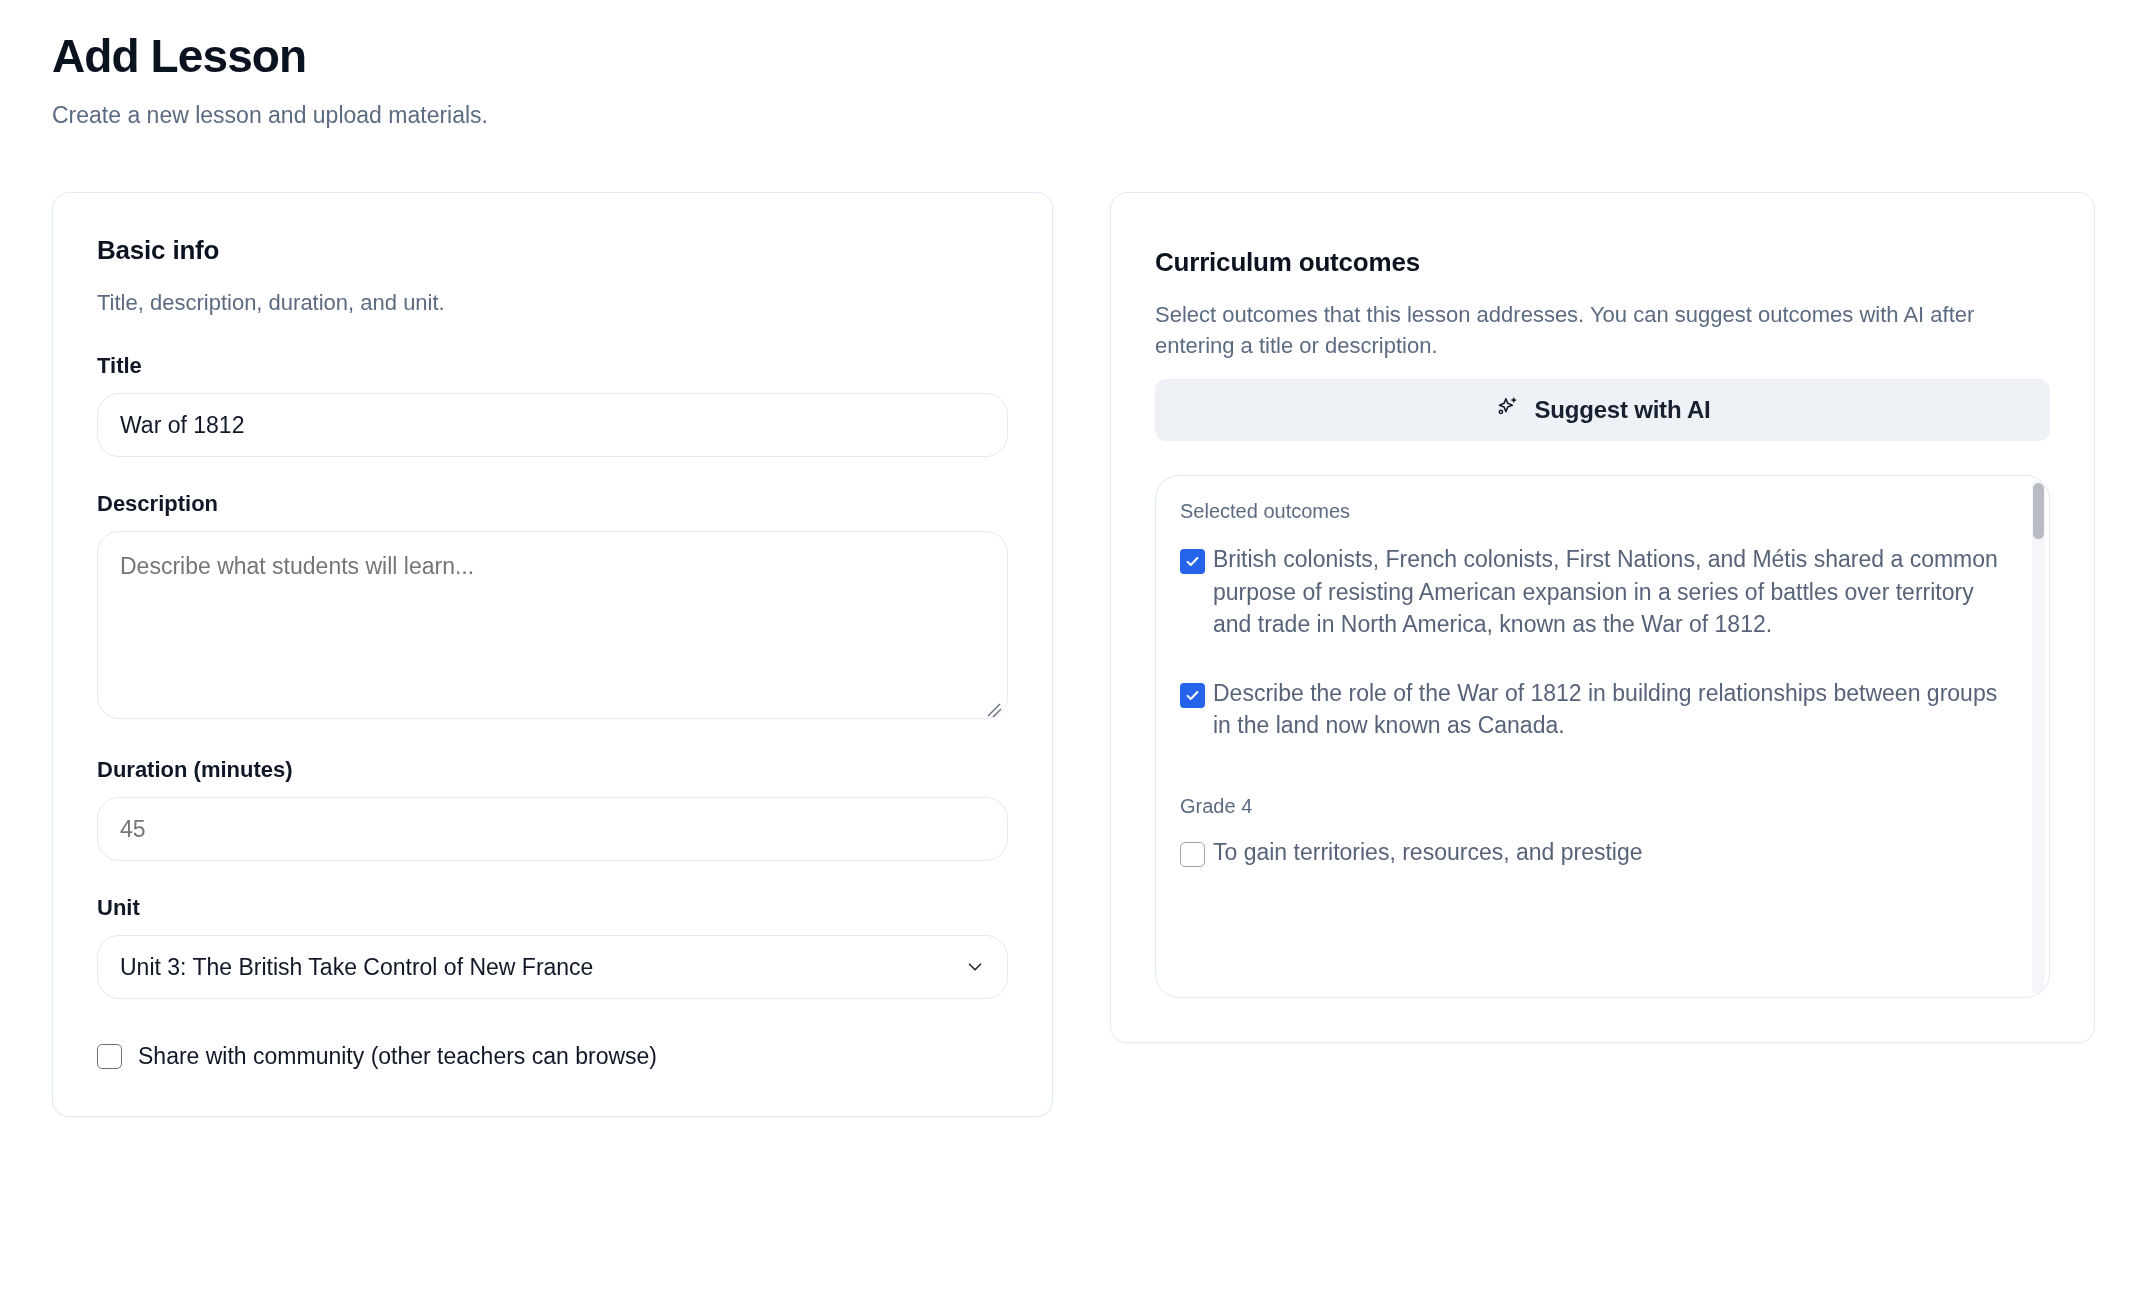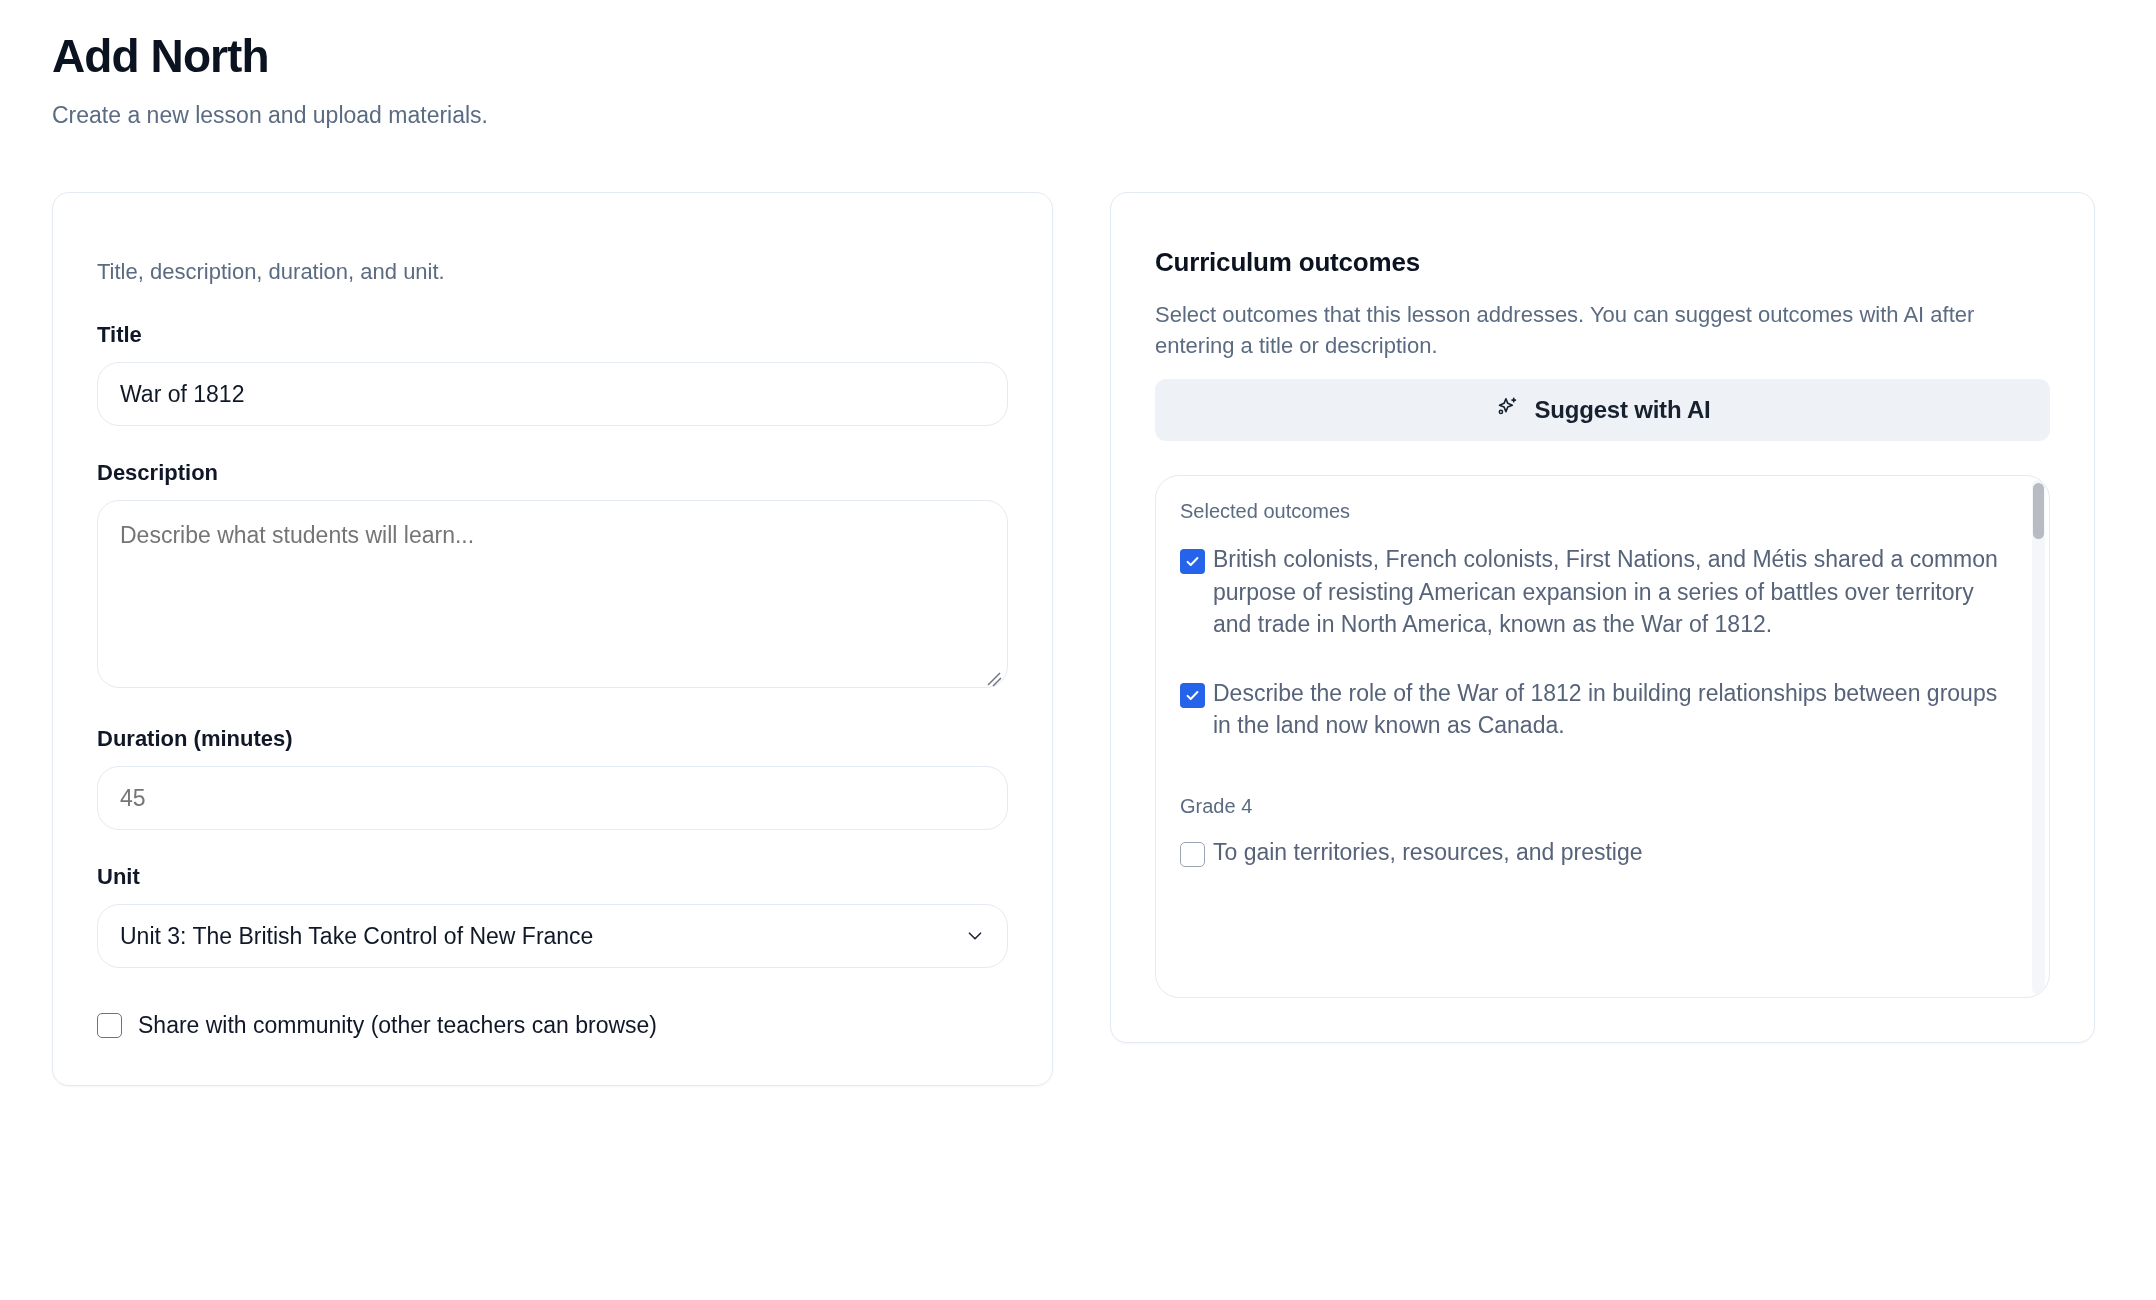--- a/index.html
+++ b/index.html
@@ -205,26 +205,27 @@
     background: #b8bcc2;
     border-radius: 7px;
     cursor: grab;
   }
 </style>
 </head>
 <body>
 
 <div class="page">
 
-  <h1 class="page-title">Add North</h1>
+  <h1 class="page-title">Add Lesson</h1>
   <div class="page-subtitle">Create a new lesson and upload materials.</div>
 
   <div class="cards">
 
     <div class="card card-left">
+      <h2 class="card-title">Basic info</h2>
       <div class="card-desc">Title, description, duration, and unit.</div>
 
       <div class="field">
         <label class="field-label">Title</label>
         <input class="input" type="text" value="War of 1812" style="">
       </div>
 
       <div class="field">
         <label class="field-label">Description</label>
         <div class="textarea-wrap">

